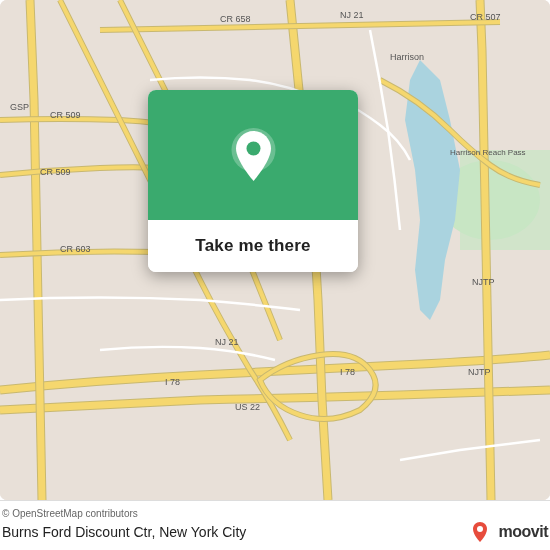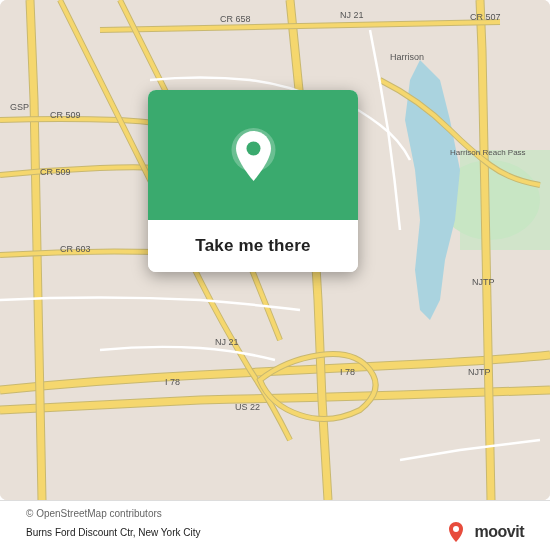--- a/index.html
+++ b/index.html
@@ -66,38 +66,38 @@
     }
 
     
     #bottom-bar {
       width: 550px;
       height: 50px;
       background: white;
       display: flex;
       flex-direction: column;
       justify-content: center;
-      padding: 0 26px;
+      padding: 0 2px;
       border-top: 1px solid #ddd;
     }
 
     #copyright-line {
       font-size: 10px;
       color: #666;
       margin-bottom: 2px;
     }
 
     #location-line {
       display: flex;
       align-items: center;
       justify-content: space-between;
     }
 
     #location-text {
-      font-size: 10px;
+      font-size: 14px;
       color: #222;
       font-weight: 500;
     }
 
     #moovit-logo {
       display: flex;
       align-items: center;
       gap: 10px;
       justify-content: space-between;
     }

